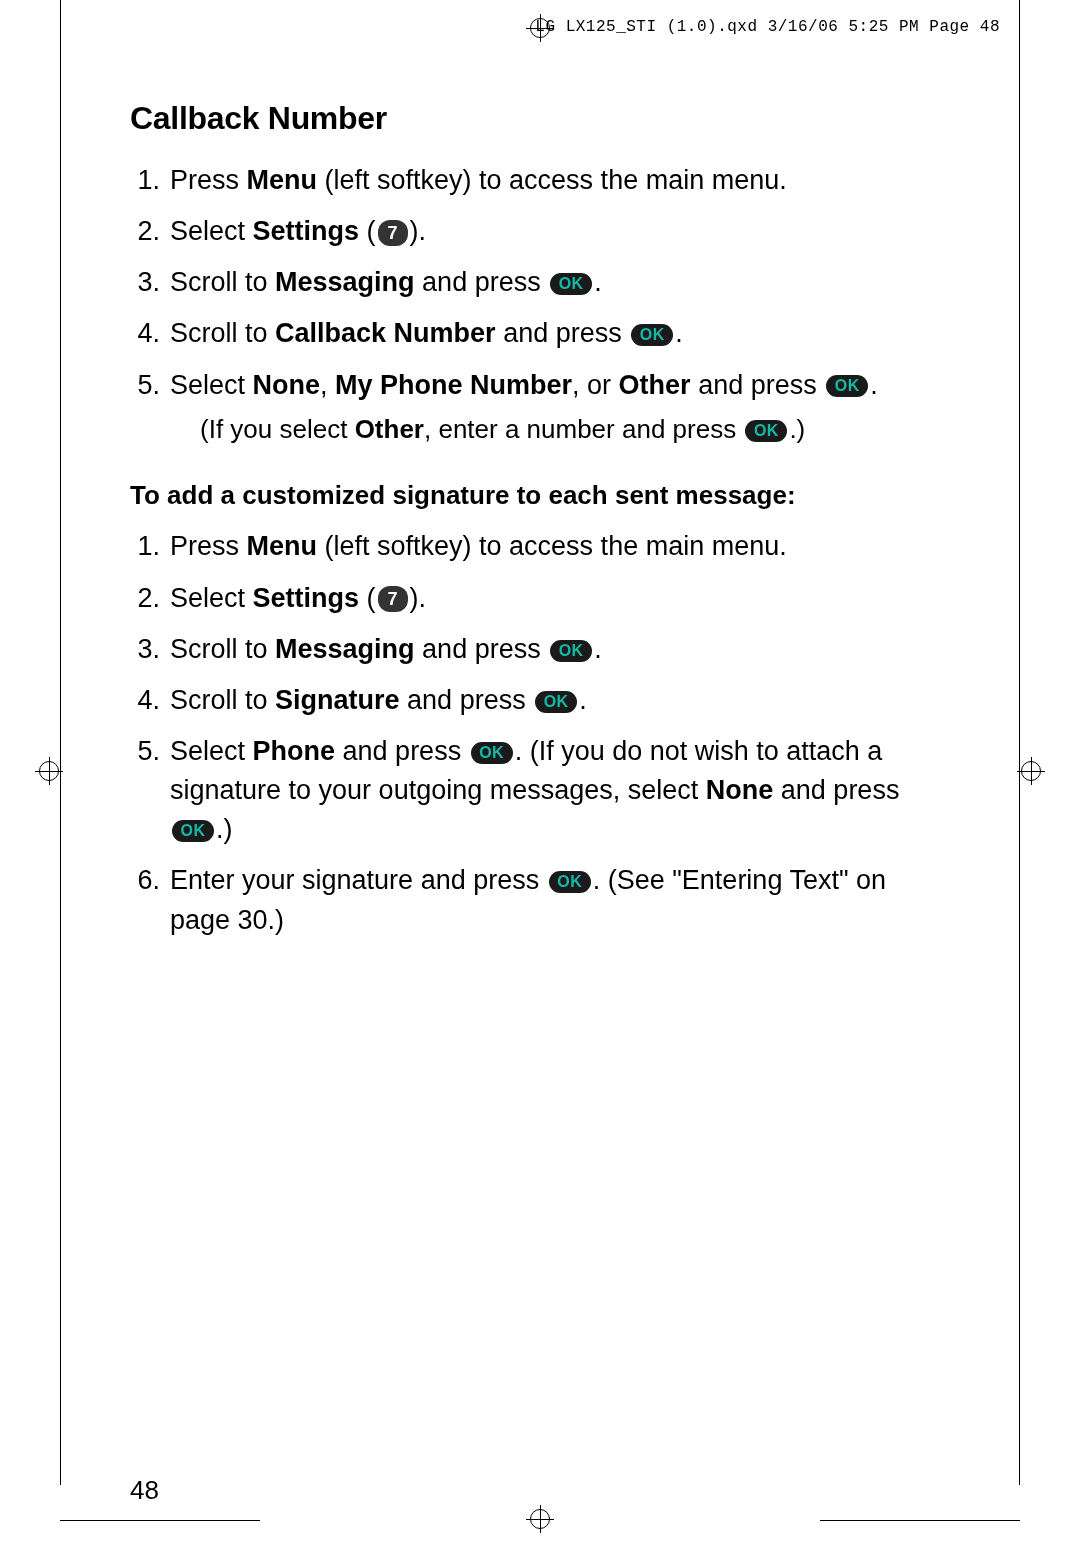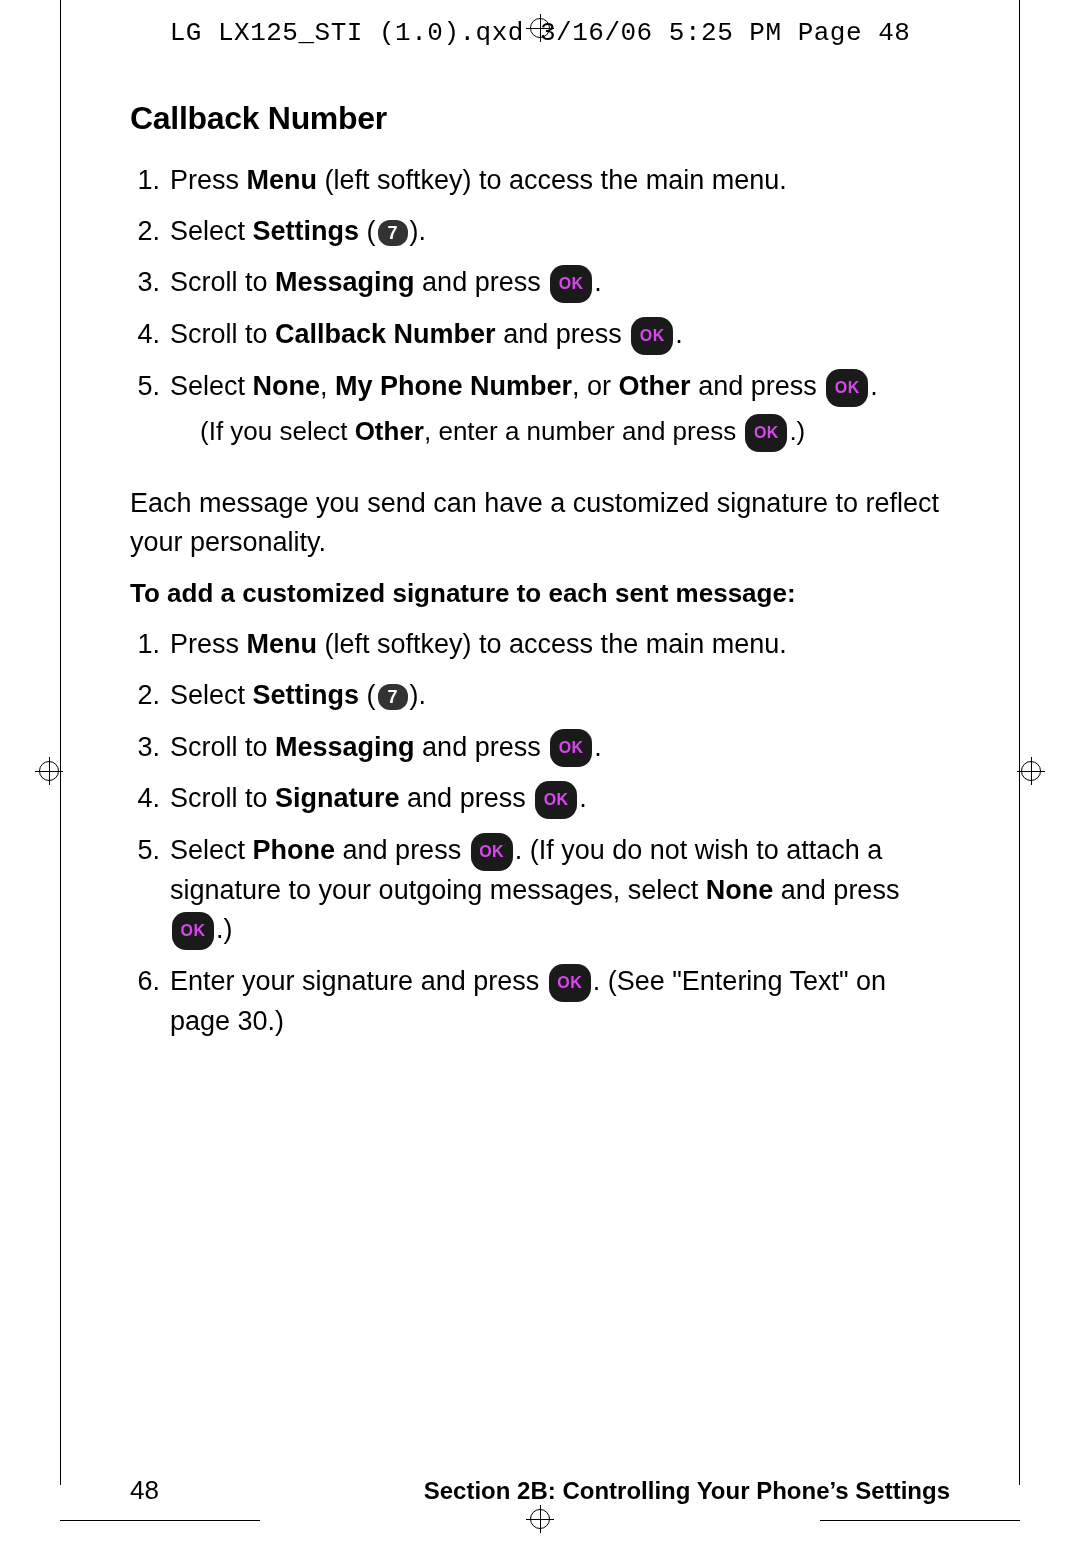--- a/index.html
+++ b/index.html
@@ -18,24 +18,24 @@
       position: relative;
       overflow: hidden;
     }
 
     .page-header {
       position: absolute;
       top: 18px;
       left: 80px;
       right: 80px;
       font-family: 'Courier New', Courier, monospace;
-      font-size: 26px;
+      font-size: 16px;
       color: #000;
       display: flex;
-      justify-content: center;
+      justify-content: flex-end;
       align-items: center;
       border-bottom: none;
     }
 
     .page-header-text {
       letter-spacing: 0.5px;
     }
 
     .top-border-left {
       position: absolute;
@@ -199,28 +199,28 @@
     .bold {
       font-weight: bold;
       margin-top: 10px;
     }
 
     .ok-badge {
       display: inline-flex;
       align-items: center;
       justify-content: center;
       background: #1a1a1a;
-      color: #d946ef;
+      color: #14b8a6;
       border-radius: 14px;
       font-family: Arial, Helvetica, sans-serif;
       font-size: 16px;
       font-weight: bold;
       padding: 2px 8px;
       min-width: 42px;
-      height: 38px;
+      height: 22px;
       vertical-align: middle;
       letter-spacing: 0.5px;
       line-height: 1;
       margin: 0 2px;
     }
 
     .num-badge {
       display: inline-flex;
       align-items: center;
       justify-content: center;
@@ -262,21 +262,21 @@
       display: block;
     }
 
     .page-footer {
       position: absolute;
       bottom: 35px;
       left: 130px;
       right: 130px;
       display: flex;
       justify-content: space-between;
-      align-items: center;
+      align-items: flex-start;
       font-family: Arial, Helvetica, sans-serif;
     }
 
     .page-number {
       font-size: 26px;
       font-weight: normal;
     }
 
     .footer-section-title {
       font-size: 24px;
@@ -347,21 +347,20 @@
     <li>
       <span class="list-number">5.</span>
       <span class="list-content">
         Select <span class="bold">None</span>, <span class="bold">My Phone Number</span>, or <span class="bold">Other</span> and press <span class="ok-badge">OK</span>.<br>
         <span class="sub-note">(If you select <span class="bold">Other</span>, enter a number and press <span class="ok-badge">OK</span>.)</span>
       </span>
     </li>
   </ol>
 
 
-  <p class="description-text">Each message you send can have a customized signature to reflect your personality.</p>
 
   <p class="instruction-note">To add a customized signature to each sent message:</p>
 
   <ol class="instructions-list">
 
     <li>
       <span class="list-number">1.</span>
       <span class="list-content">
         Press <span class="bold">Menu</span> (left softkey) to access the main menu.
       </span>
@@ -400,14 +399,13 @@
       <span class="list-content">
         Enter your signature and press <span class="ok-badge">OK</span>. (See "Entering Text" on page 30.)
       </span>
     </li>
   </ol>
 
 </div>
 
 <div class="page-footer">
   <span class="page-number">48</span>
-  <span class="footer-section-title">Section 2B: Controlling Your Phone’s Settings</span>
 </div>
 
 </body></html>

